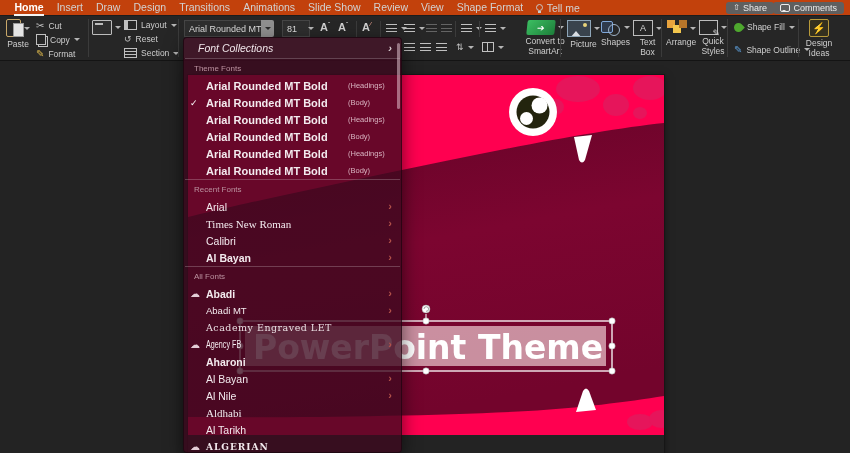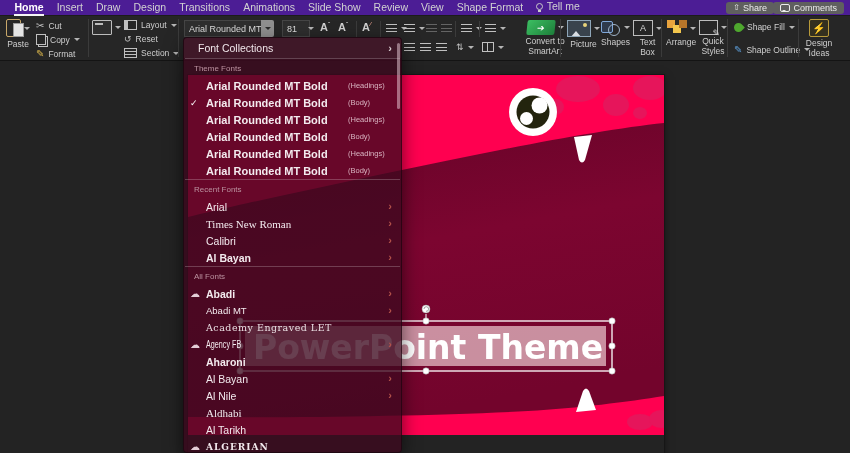--- a/index.html
+++ b/index.html
@@ -1,20 +1,20 @@
 <!DOCTYPE html>
 <html style="--slide-pink: #ff0050; --slide-spot: #e6155b; --slide-maroon: #7c0530;"><head>
 <meta charset="utf-8">
 <style>
   html,body{margin:0;padding:0;}
   body{width:850px;height:453px;overflow:hidden;position:relative;background:#232323;
        font-family:"Liberation Sans",sans-serif;-webkit-font-smoothing:antialiased;}
   
-  #menubar{position:absolute;left:0;top:0;width:850px;height:15px;background:#4c1d95;
-           display:flex;align-items:flex-start;border-bottom:1px solid #1c1c1c;}
+  #menubar{position:absolute;left:0;top:0;width:850px;height:15px;background:#c2410c;
+           display:flex;align-items:center;border-bottom:1px solid #1c1c1c;}
   #menu-items{display:flex;align-items:center;padding-left:8px;}
   .menu-item{font-size:10.5px;color:#d2d2d2;padding:1px 6.5px 2px;position:relative;cursor:default;}
   .menu-item.active{color:#fff;font-weight:bold;}
   .menu-item.active::after{content:"";position:absolute;left:6px;right:6px;bottom:-1px;height:2px;background:#f4f4f4;}
   #tellme{display:flex;align-items:center;gap:4px;font-size:10.5px;color:#d2d2d2;margin-left:6px;}
   .bulb{width:5px;height:5px;border:1px solid #c9c9c9;border-radius:50%;position:relative;display:inline-block;}
   .bulb::after{content:"";position:absolute;left:1px;bottom:-3px;width:3px;height:2px;background:#c9c9c9;}
   .top-btn{position:absolute;top:2px;height:12px;background:#5f5f5f;border-radius:3px;color:#ececec;
            font-size:9px;display:flex;align-items:center;gap:3px;padding:0 7px;}
   #share-btn{right:76px;}
@@ -339,21 +339,21 @@
           <circle cx="52" cy="296" r="3.2"></circle>
             <circle cx="238" cy="296" r="3.2"></circle>
             <circle cx="424" cy="296" r="3.2"></circle>
         </g>
       </g>
     </svg>
   </div>
 </div>
 
 <div id="font-menu">
-  <div class="fm-row" style="background:rgba(255,255,255,.04);">
+  <div class="fm-row" style="background:rgba(255,255,255,.04);font-style:italic;">
     <span>Font Collections</span>
     <span class="fm-chev light">›</span>
   </div>
   <div class="fm-div"></div>
   <div id="font-menu-list">
       <div class="fm-section">Theme Fonts</div>
       <div class="fm-item">
         <span class="fm-name st-theme">Arial Rounded MT Bold</span>
         <span class="fm-tag">(Headings)</span>
       </div>

